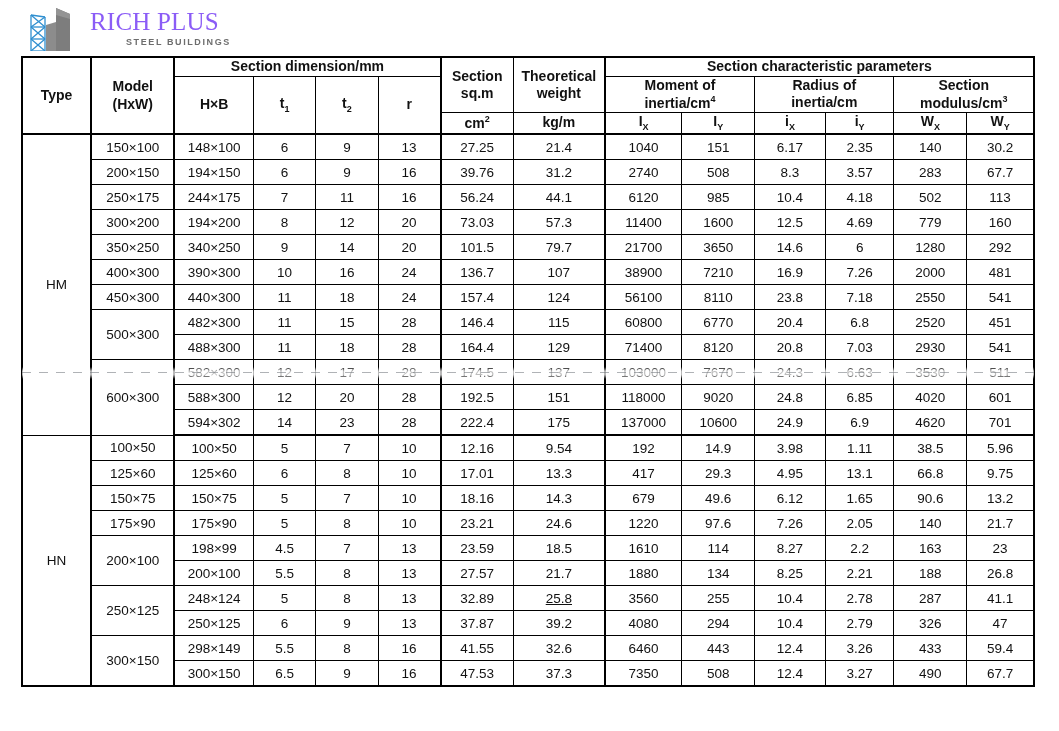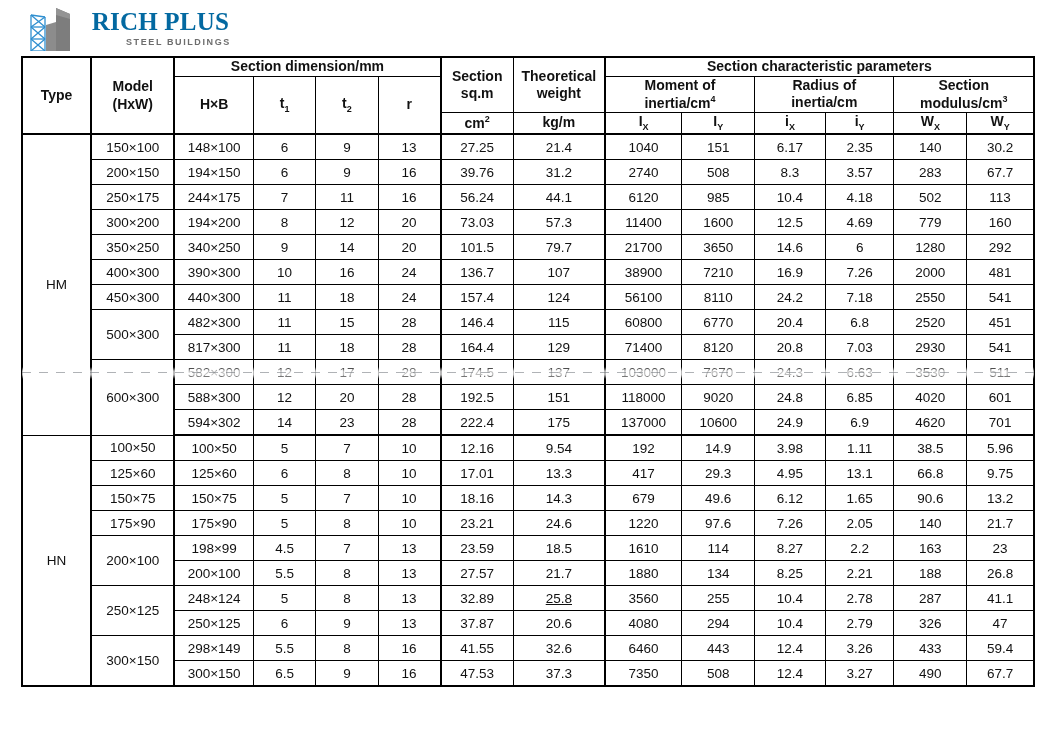--- a/index.html
+++ b/index.html
@@ -32,26 +32,25 @@
     margin-right: 6px;
   }
   .logo-text-block {
     display: flex;
     flex-direction: column;
     justify-content: center;
     line-height: 1;
   }
   .logo-title {
     font-size: 25px;
-    font-weight: bold;
-    color: #0369a1;
+    font-weight: normal;
+    color: #8b5cf6;
     letter-spacing: 0.2px;
     font-family: "Liberation Serif", serif;
     font-variant: small-caps;
-    text-align: center;
   }
   .logo-sub {
     font-size: 9px;
     font-weight: bold;
     color: #6d6d6d;
     letter-spacing: 1.6px;
     margin-top: 4px;
     margin-left: 36px;
     font-family: "Liberation Sans", sans-serif;
   }
@@ -355,42 +354,42 @@
         <tr>
           <td class="model-cell" rowspan="1">450×300</td>
           <td>440×300</td>
           <td>11</td>
           <td>18</td>
           <td style="border-right: 2px solid rgb(0, 0, 0);">24</td>
           <td>157.4</td>
           <td style="border-right: 2px solid rgb(0, 0, 0);">124</td>
           <td>56100</td>
           <td>8110</td>
-          <td>24.2</td>
+          <td>23.8</td>
           <td>7.18</td>
           <td>2550</td>
           <td>541</td>
         </tr>
         <tr>
           <td class="model-cell" rowspan="2">500×300</td>
           <td class="semi">482×300</td>
           <td class="faded">11</td>
           <td class="semi">15</td>
           <td class="faded" style="border-right: 2px solid rgb(0, 0, 0);">28</td>
           <td class="semi">146.4</td>
           <td class="faded" style="border-right: 2px solid rgb(0, 0, 0);">115</td>
           <td class="faded">60800</td>
           <td class="faded">6770</td>
           <td class="semi">20.4</td>
           <td class="semi">6.8</td>
           <td class="semi">2520</td>
           <td class="semi">451</td>
         </tr>
         <tr>
-          <td>817×300</td>
+          <td>488×300</td>
           <td>11</td>
           <td>18</td>
           <td style="border-right: 2px solid rgb(0, 0, 0);">28</td>
           <td>164.4</td>
           <td style="border-right: 2px solid rgb(0, 0, 0);">129</td>
           <td>71400</td>
           <td>8120</td>
           <td>20.8</td>
           <td>7.03</td>
           <td>2930</td>
@@ -543,21 +542,21 @@
           <td>2.78</td>
           <td>287</td>
           <td>41.1</td>
         </tr>
         <tr>
           <td>250×125</td>
           <td>6</td>
           <td>9</td>
           <td style="border-right: 2px solid rgb(0, 0, 0);">13</td>
           <td>37.87</td>
-          <td style="border-right: 2px solid rgb(0, 0, 0);">20.6</td>
+          <td style="border-right: 2px solid rgb(0, 0, 0);">39.2</td>
           <td>4080</td>
           <td>294</td>
           <td>10.4</td>
           <td>2.79</td>
           <td>326</td>
           <td>47</td>
         </tr>
         <tr>
           <td class="model-cell" rowspan="2">300×150</td>
           <td>298×149</td>

